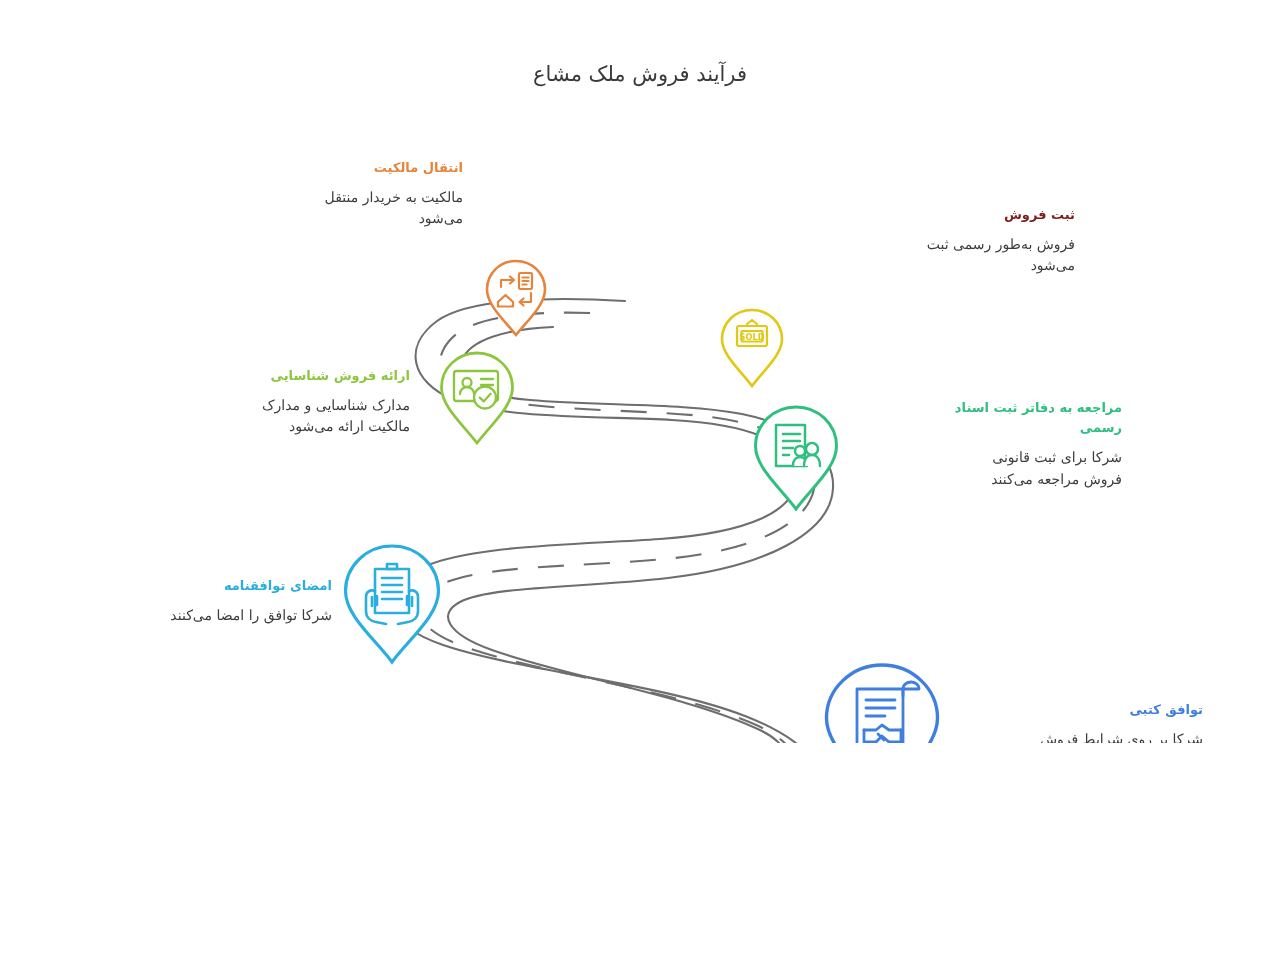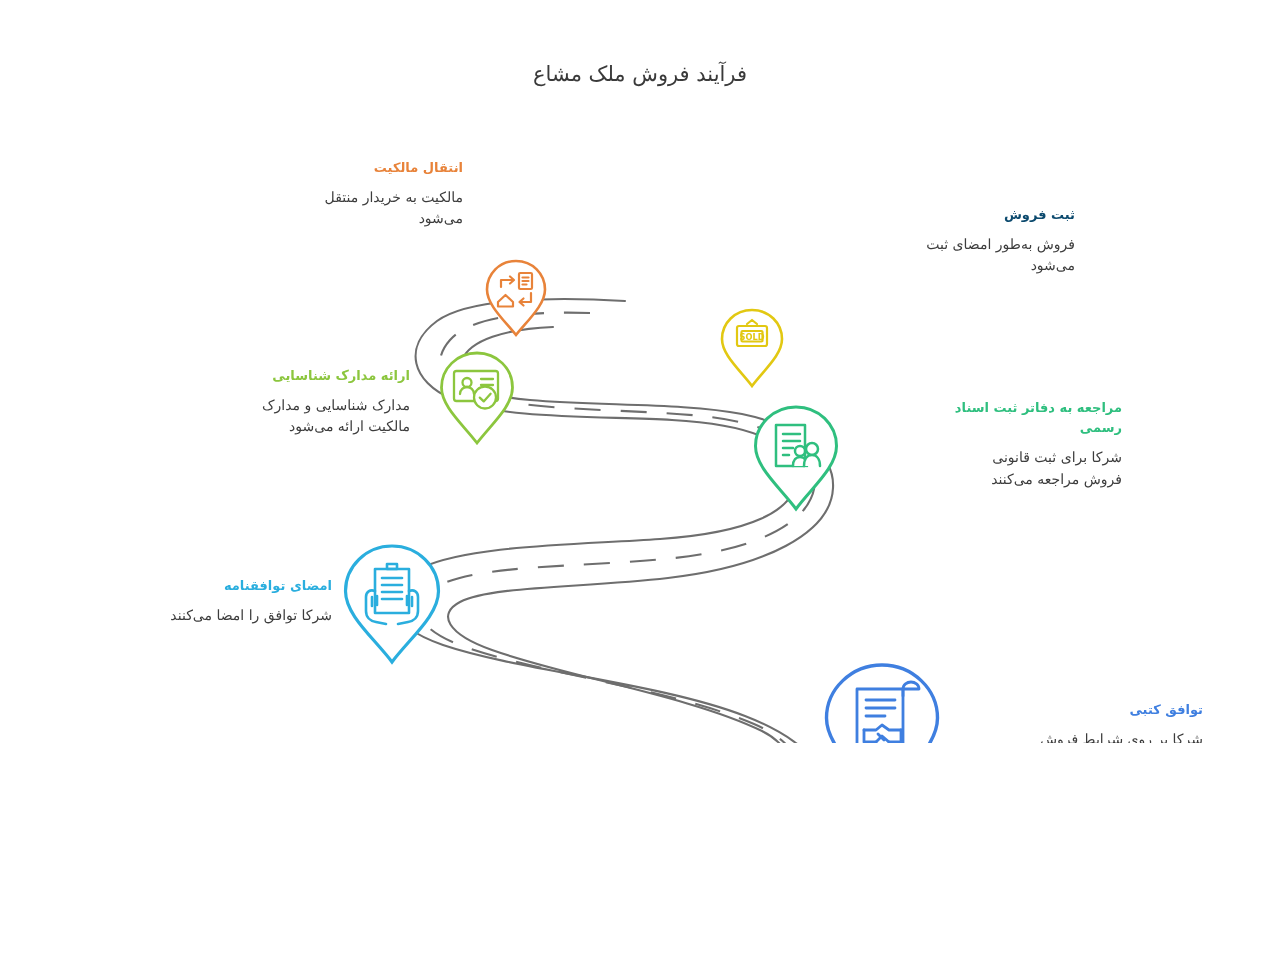--- a/index.html
+++ b/index.html
@@ -256,27 +256,27 @@
     </svg>
   </div>
 
   <div class="step-text" id="step-transfer">
     <div class="step-title" style="color:#e8833a;">انتقال مالکیت</div>
     <div class="step-body">مالکیت به خریدار منتقل
 می‌شود</div>
   </div>
 
   <div class="step-text" id="step-register">
-    <div class="step-title" style="color:#0c4a6e;">ثبت فروش</div>
-    <div class="step-body">فروش به‌طور امضای ثبت
+    <div class="step-title" style="color:#7f1d1d;">ثبت فروش</div>
+    <div class="step-body">فروش به‌طور رسمی ثبت
 می‌شود</div>
   </div>
 
   <div class="step-text" id="step-documents">
-    <div class="step-title" style="color:#8cc63e;">ارائه مدارک شناسایی</div>
+    <div class="step-title" style="color:#8cc63e;">ارائه فروش شناسایی</div>
     <div class="step-body">مدارک شناسایی و مدارک
 مالکیت ارائه می‌شود</div>
   </div>
 
   <div class="step-text" id="step-notary">
     <div class="step-title" style="color:#2fbf7f;text-align:right;">مراجعه به دفاتر ثبت اسناد
 رسمی</div>
     <div class="step-body">شرکا برای ثبت قانونی
 فروش مراجعه می‌کنند</div>
   </div>

